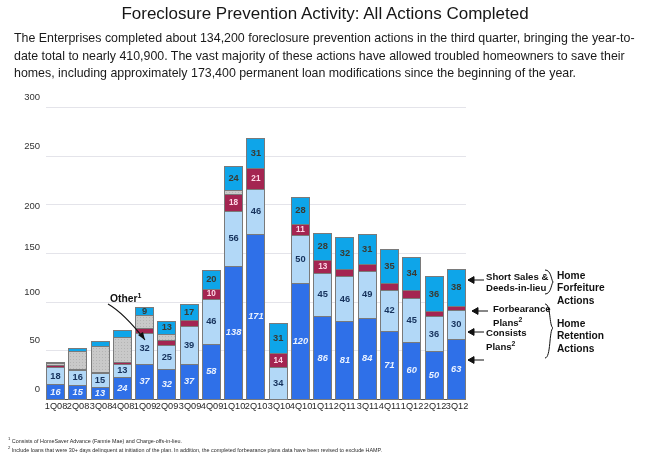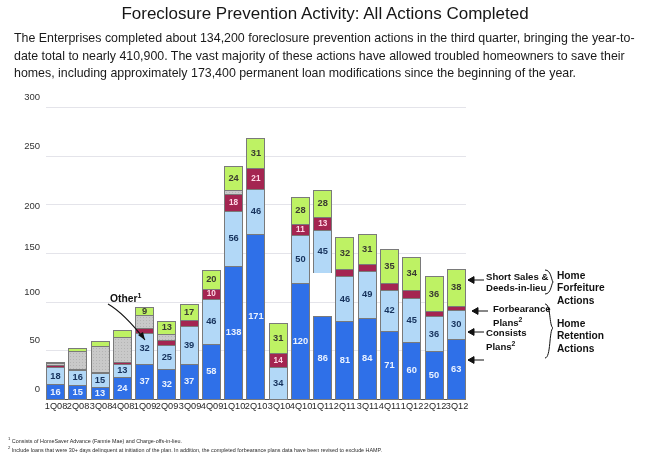--- a/index.html
+++ b/index.html
@@ -85,28 +85,28 @@
     position: relative;
     width: 100%;
     border: 0.6px solid #7a7a7a;
     border-bottom: none;
     display: flex;
     align-items: center;
     justify-content: center;
     overflow: hidden;
   }
   .seg:last-child { border-bottom: 0.6px solid #7a7a7a; }
-  .seg-mod     { background: #2f70e8; }
+  .seg-mod     { background: #2f70e8; font-style: italic; }
   .seg-repay   { background: #b2d8f7; }
   .seg-forb    { background: #a42551; }
   .seg-other   { background: #c9c9c9;
                  background-image:
                    radial-gradient(#b4b4b4 0.7px, transparent 0.8px);
                  background-size: 3px 3px; }
-  .seg-short   { background: #bef264; }
+  .seg-short   { background: #0ea5e9; }
   .vlabel {
     font-size: 9.3px;
     font-weight: bold;
     line-height: 1;
     white-space: nowrap;
   }
   .seg-mod   .vlabel { color: #eaf2ff; }
   .seg-repay .vlabel { color: #16325c; }
   .seg-forb  .vlabel { color: #ffd7e6; font-size: 8.2px; }
   .seg-short .vlabel { color: #3a3a32; }
@@ -355,21 +355,21 @@
         <div class="barcol">
           <div class="seg seg-short" style="height: 27.2533px;">
             <span class="vlabel">28</span>
           </div>
           <div class="seg seg-forb" style="height: 12.6533px;">
             <span class="vlabel">13</span>
           </div>
           <div class="seg seg-repay" style="height: 43.8px;">
             <span class="vlabel">45</span>
           </div>
-          <div class="seg seg-mod" style="height: 83.7067px; margin-top: 43px;">
+          <div class="seg seg-mod" style="height: 83.7067px;">
             <span class="vlabel">86</span>
           </div>
         </div>
         <div class="barcol">
           <div class="seg seg-short" style="height: 31.1467px;">
             <span class="vlabel">32</span>
           </div>
           <div class="seg seg-forb" style="height: 7.78667px;"></div>
           <div class="seg seg-repay" style="height: 44.7733px;">
             <span class="vlabel">46</span>

